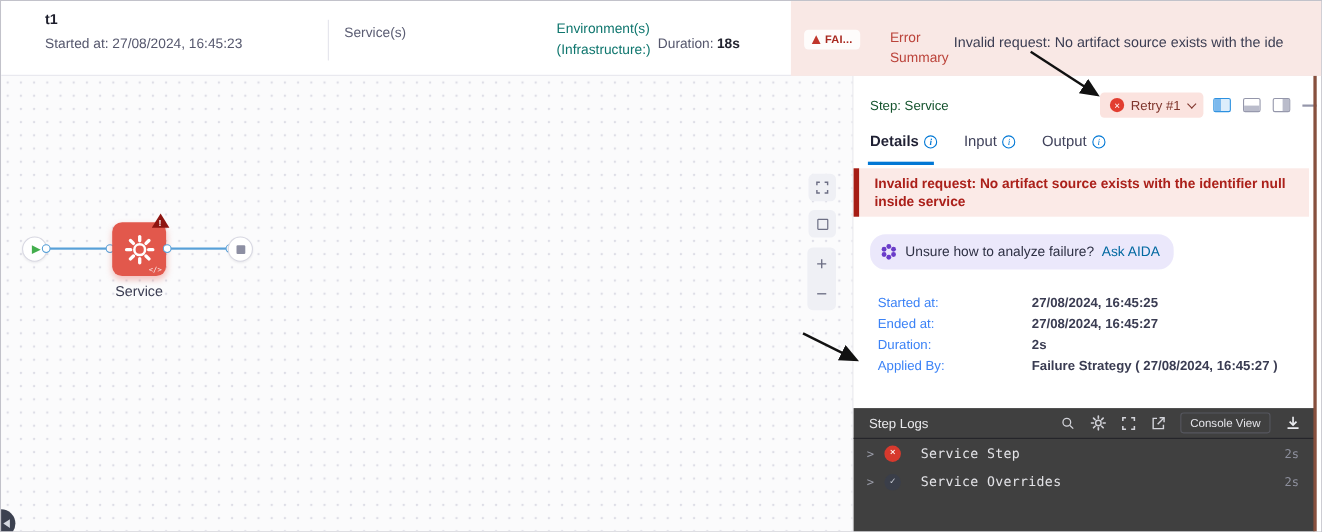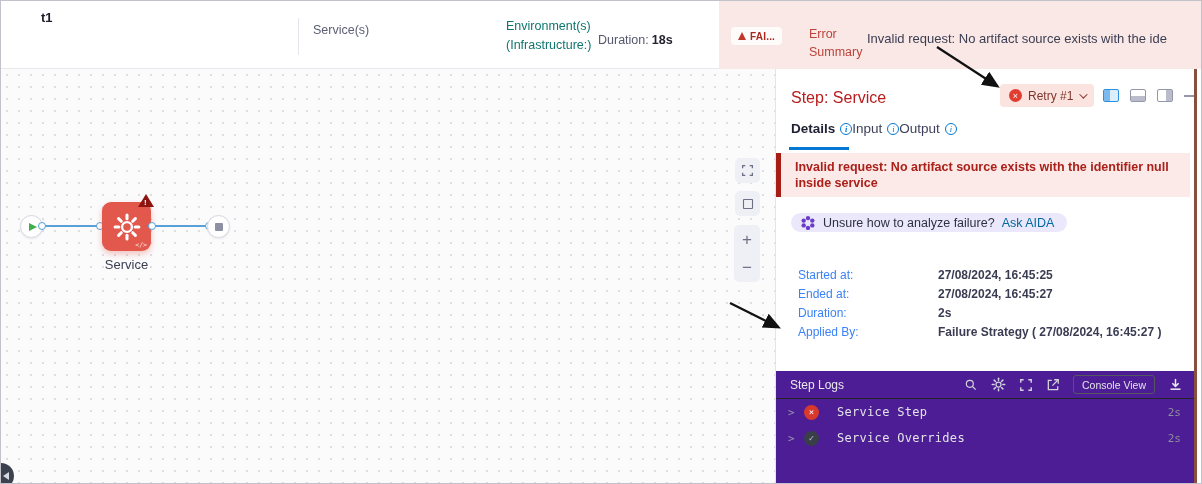--- a/index.html
+++ b/index.html
@@ -64,62 +64,62 @@
   .cv-zoom span { font-size:17px; color:#6d6f85; line-height:1; cursor:pointer; }
 
   .corner-fab { position:absolute; left:-13px; bottom:-6px; width:26px; height:26px; border-radius:50%;
                 background:#3c4150; z-index:4; }
   .corner-fab i { position:absolute; left:15px; top:9px; width:0; height:0;
                   border-top:4px solid transparent; border-bottom:4px solid transparent;
                   border-right:6px solid #d7dae2; }
 
   
   #panel { position:absolute; left:775px; top:68px; width:427px; height:416px; background:#fff; }
-  .panel-title { position:absolute; left:15px; top:20px; font-size:16px; font-weight:500; color:#b91c1c; }
+  .panel-title { position:absolute; left:15px; top:20px; font-size:12px; font-weight:500; color:#14532d; }
   .retry-badge { position:absolute; left:224px; top:15px; height:23px; padding:0 9px; border-radius:4px;
                  background:#fbe3df; display:flex; align-items:center; gap:6px; cursor:pointer; }
   .retry-badge .dot { width:13px; height:13px; border-radius:50%; background:#e23d30; color:#fff;
                       font-size:9px; display:flex; align-items:center; justify-content:center; }
   .retry-badge .lbl { font-size:12px; color:#7f352c; }
   .retry-badge .chev { width:6px; height:6px; border-right:1.5px solid #7f352c;
                        border-bottom:1.5px solid #7f352c; transform:rotate(45deg) translateY(-2px); }
   .layout-icons { position:absolute; left:327px; top:20px; display:flex; align-items:center; gap:11px; }
   .li-box { width:16px; height:13px; border-radius:2px; position:relative; cursor:pointer; }
   .li-left { border:1.5px solid #2b90e0; background:#dcedfb; }
   .li-left::after { content:""; position:absolute; left:0; top:0; bottom:0; width:6px; background:#7cb9ed; }
   .li-bottom { border:1.5px solid #9496aa; }
   .li-bottom::after { content:""; position:absolute; left:0; right:0; bottom:0; height:5px; background:#babccb; }
   .li-right { border:1.5px solid #9496aa; }
   .li-right::after { content:""; position:absolute; right:0; top:0; bottom:0; width:6px; background:#babccb; }
   .li-minus { width:13px; height:2px; background:#9496aa; cursor:pointer; }
 
-  .tabs { position:absolute; left:15px; top:52px; display:flex; }
+  .tabs { position:absolute; left:15px; top:52px; display:flex; gap:24px; }
   .tab { display:flex; align-items:center; gap:5px; font-size:13.5px; color:#3f415a; cursor:pointer; }
   .tab.active { font-weight:bold; color:#1f2033; }
   .info-i { width:12px; height:12px; border:1px solid #0278d5; border-radius:50%; color:#0278d5;
             font-size:8.5px; display:inline-flex; align-items:center; justify-content:center;
             font-family:"Liberation Serif",serif; font-style:italic; }
   .tab-underline { position:absolute; left:13px; top:78px; width:60px; height:2.5px; background:#0278d5; }
 
   .err-banner { position:absolute; left:0; top:84px; width:414px; height:44px; background:#fbeae7;
                 border-left:5px solid #a61d15; display:flex; align-items:center; padding:0 14px; }
   .err-banner span { font-size:12.5px; font-weight:bold; color:#ab201a; line-height:1.3; }
 
-  .aida-pill { position:absolute; left:15px; top:144px; height:19px; padding:0 13px 0 9px; border-radius:14px;
+  .aida-pill { position:absolute; left:15px; top:144px; height:32px; padding:0 13px 0 9px; border-radius:14px;
                background:#ebe8fb; display:flex; align-items:center; gap:7px;justify-content:space-between; }
   .aida-pill .txt { font-size:12.5px; color:#2e3044; }
   .aida-pill .lnk { font-size:12.5px; color:#0369a1; cursor:pointer; }
 
   .detail-rows { position:absolute; left:22px; top:196px; width:390px; }
   .detail-row { display:flex; height:19px; align-items:center; }
   .detail-row .dl { width:140px; font-size:12px; color:#3b82f6; }
   .detail-row .dv { font-size:12px; font-weight:bold; color:#3a3c52; }
 
   
-  .logs { position:absolute; left:0; top:302px; width:419px; height:114px; background:#4c1d95; color:#e6e6ea; }
+  .logs { position:absolute; left:0; top:302px; width:419px; height:114px; background:#404040; color:#e6e6ea; }
   .logs-hdr { height:28px; display:flex; align-items:center; padding:0 12px 0 14px; gap:13px;
               border-bottom:1px solid #232329; }
   .logs-title { font-size:12px; color:#e9e9ec; margin-right:auto; }
   .logs-hdr svg { display:block; cursor:pointer; }
   .console-btn { border:1px solid #55565e; border-radius:3px; padding:2.5px 8px; font-size:10.5px;
                  color:#e3e3e8; cursor:pointer; white-space:nowrap; }
   .log-row { height:26px; display:flex; align-items:center; padding:0 14px 0 12px;
              font-family:"DejaVu Sans Mono",monospace; }
   .log-row .chev { color:#9a9ca8; font-size:11px; width:16px; cursor:pointer; }
   .log-row .st { width:15px; height:15px; border-radius:50%; display:flex; align-items:center;
@@ -133,20 +133,21 @@
 
   #arrows { position:absolute; left:0; top:0; width:1202px; height:484px; z-index:40; pointer-events:none; }
 </style>
 </head>
 <body>
 
 <div id="app">
 
   <div id="hdr">
     <div class="hdr-title">t1</div>
+    <div class="hdr-started">Started at: 27/08/2024, 16:45:23</div>
     <div class="hdr-duration">
       <span>Duration:</span><b>18s</b>
     </div>
     <div class="hdr-divider"></div>
     <div class="hdr-services">Service(s)</div>
     <div class="hdr-env">
       <div>Environment(s)</div>
       <div>(Infrastructure:)</div>
     </div>
     <div class="err-strip"></div>

